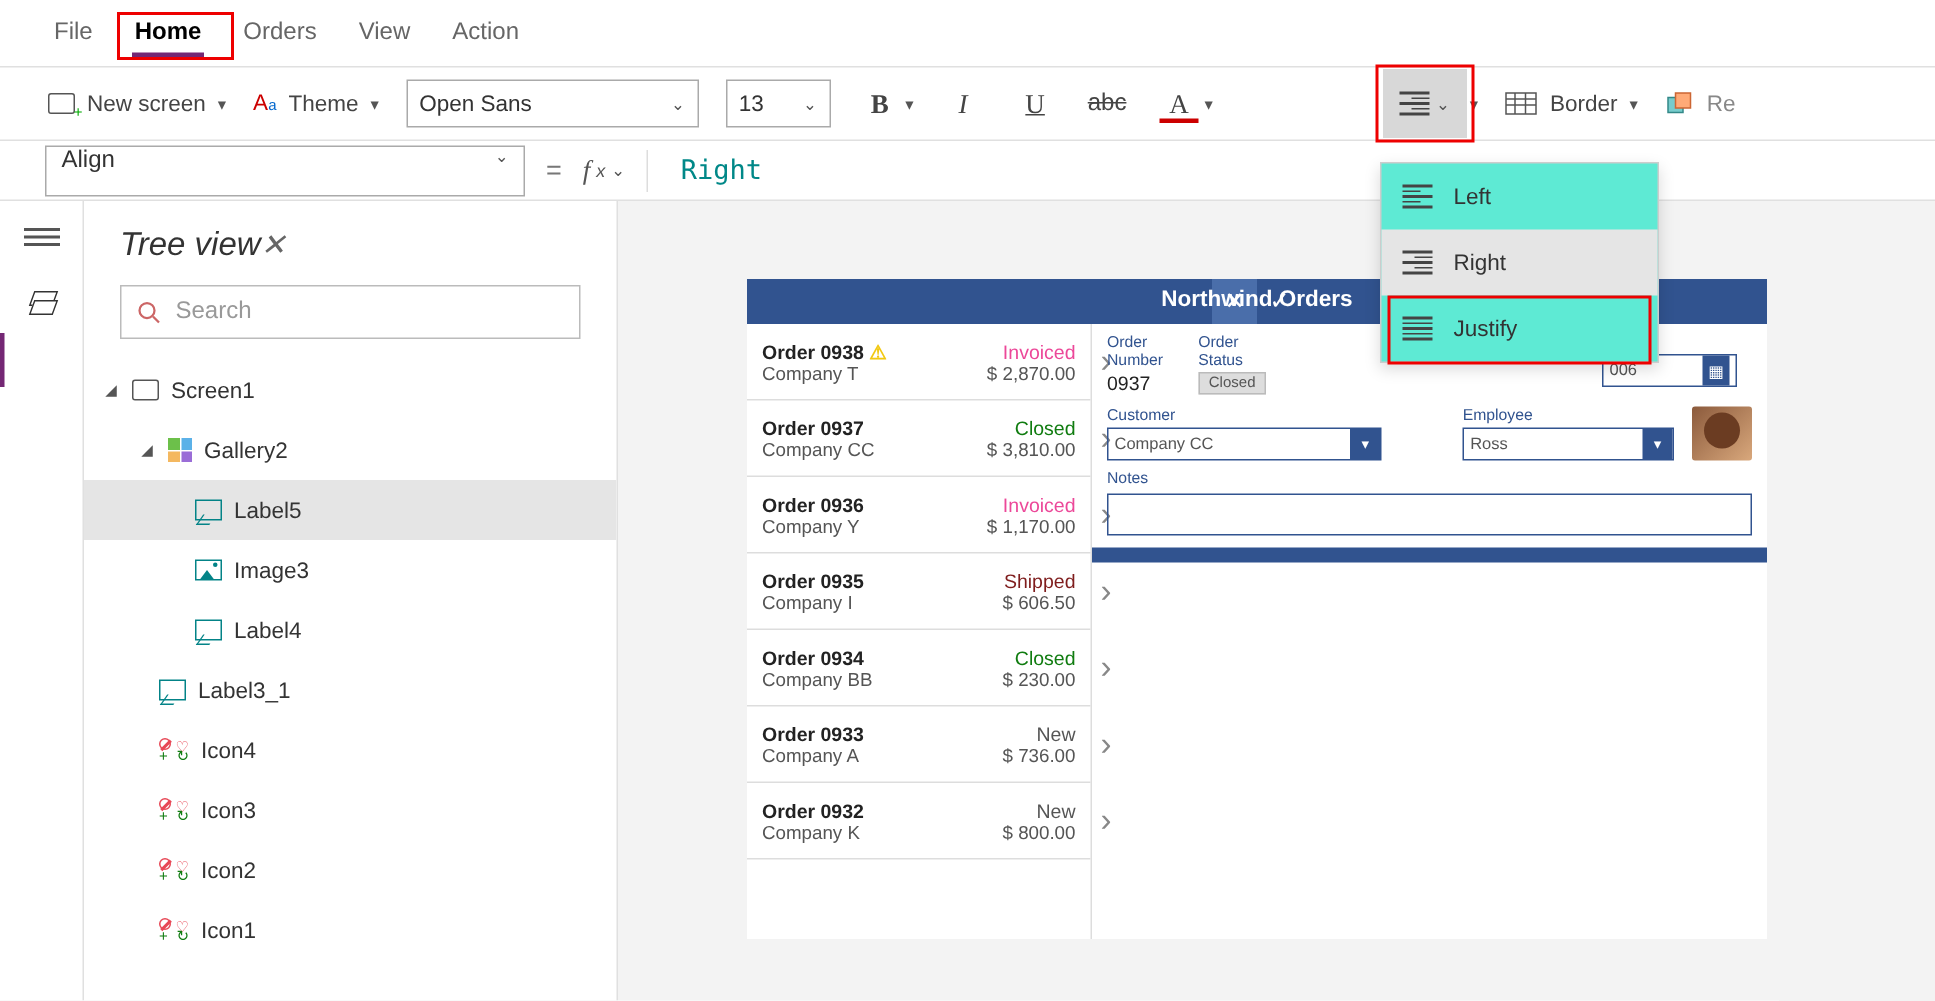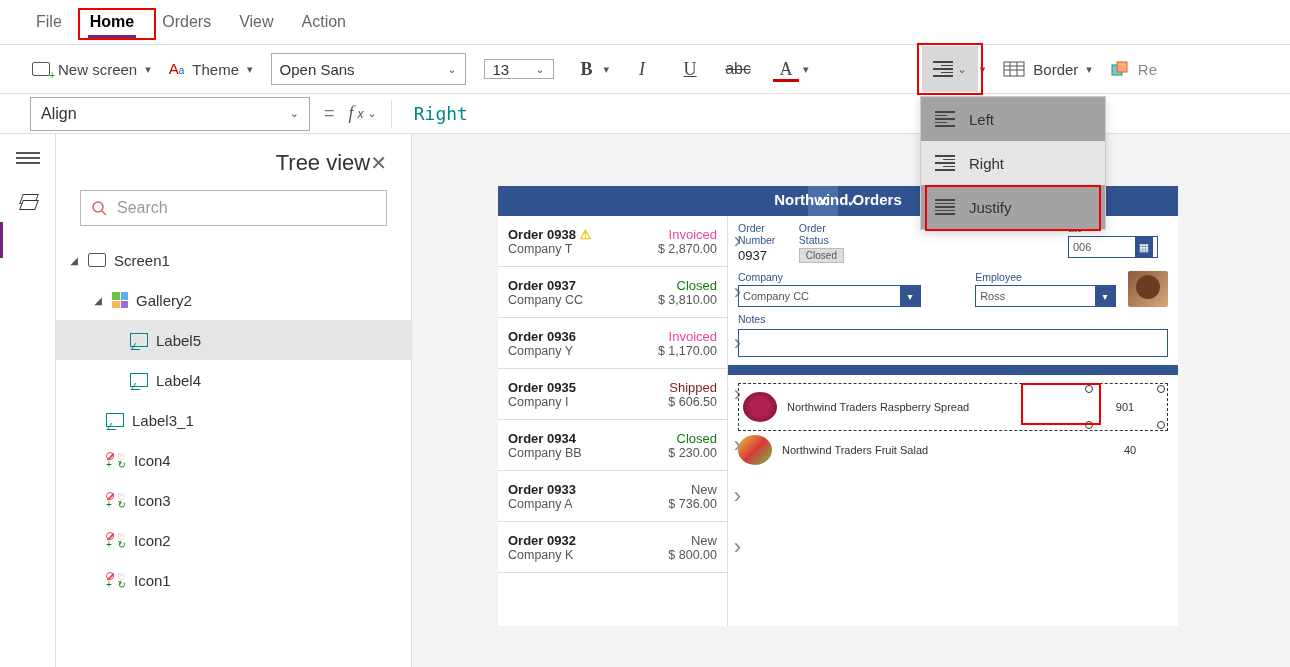--- a/index.html
+++ b/index.html
@@ -12,51 +12,51 @@
   .ribbon-tab.active::after { content:""; position:absolute; left:2px; right:2px; bottom:6px; height:3px; background:#742774; }
   .rt-highlight { position:absolute; border:2px solid #e00; top:8px; left:78px; width:78px; height:32px; }
 
   
   .ribbon-bar { display:flex; align-items:center; height:50px; padding-left:32px; gap:18px; border-top:1px solid #e0e0e0; border-bottom:1px solid #e0e0e0; position:relative;}
   .rb-chunk { display:flex; align-items:center; gap:8px; color:#444; font-size:15px; }
   .rb-icon { width:18px; height:14px; border:1.5px solid #555; border-radius:2px; position:relative; display:inline-block;}
   .rb-icon.plus::after{content:"+"; position:absolute; right:-6px; bottom:-6px; font-size:10px; color:#0a0;}
   .chev { font-size:11px; color:#555; }
   .font-select { width:195px; height:32px; border:1px solid #aaa; display:flex; align-items:center; justify-content:space-between; padding:0 8px; font-size:15px;}
-  .size-select { width:70px; height:20px; border:1px solid #aaa; display:flex; align-items:center; justify-content:space-between; padding:0 8px; font-size:15px;}
+  .size-select { width:70px; height:32px; border:1px solid #aaa; display:flex; align-items:center; justify-content:space-between; padding:0 8px; font-size:15px;}
   .fmt-btn { width:30px; height:30px; display:flex; align-items:center; justify-content:center; font-size:18px; color:#444;}
   .bold { font-weight:bold; font-family:serif;}
   .ital { font-style:italic; font-family:serif;}
   .under { text-decoration:underline; font-family:serif;}
   .strike { text-decoration:line-through; font-size:16px; }
   .fmt-combo { display:flex; align-items:center; gap:2px;}
   .align-btn { width:56px; height:46px; display:flex; align-items:center; justify-content:center; background:#d8d8d8;}
   .align-wrap{ position:absolute; left:917px; top:-2px; border:2px solid #e00; width:66px; height:52px; display:flex; align-items:center; justify-content:center;}
   .cut{ color:#888; }
 
   
   .formula-row { display:flex; align-items:center; height:40px; border-bottom:1px solid #e0e0e0; padding-left:30px; gap:14px;}
-  .prop-select{ width:280px; height:34px; border:1px solid #aaa; display:flex; align-items:center; justify-content:space-between; padding:0 10px; font-size:16px;gap:40px;}
+  .prop-select{ width:320px; height:34px; border:1px solid #aaa; display:flex; align-items:flex-start; justify-content:space-between; padding:0 10px; font-size:16px;gap:40px;}
   .eq{ font-size:18px; color:#777;}
   .fx{ font-style:italic; font-family:serif; font-size:18px; color:#555; display:flex; align-items:center; gap:4px;}
   .fx .chev{font-style:normal;}
   .formula-val{ font-family:Consolas,monospace; font-size:18px; color:#088; padding-left:8px;}
 
   
   .body-row { display:flex; height: calc(100% - 134px); }
   .left-rail { width:56px; border-right:1px solid #e0e0e0; display:flex; flex-direction:column; align-items:center; padding-top:18px; gap:24px;}
   .rail-btn{ width:24px; height:18px; display:flex; flex-direction:column; gap:3px;}
   .rail-btn span{height:2px; background:#555;}
   .layers-icon{width:20px;height:18px; position:relative;}
   .layers-icon::before{content:""; position:absolute; top:0; left:3px; width:14px; height:8px; border:1.5px solid #333; transform:skewX(-20deg);}
   .layers-icon::after{content:""; position:absolute; top:6px; left:3px; width:14px; height:8px; border:1.5px solid #333; transform:skewX(-20deg); background:#fff;}
   .purple-bar{ position:absolute; left:0; top:222px; width:3px; height:36px; background:#742774;}
 
   .tree-panel{ width:356px; border-right:1px solid #e0e0e0; display:flex; flex-direction:column;}
-  .tree-head{ display:flex; align-items:center; justify-content:flex-end; padding:16px 24px 10px 24px;}
+  .tree-head{ display:flex; align-items:center; justify-content:flex-start; padding:16px 24px 10px 24px;font-style:italic;}
   .tree-title{ font-size:22px; color:#333;}
   .close-x{ font-size:20px; color:#666; cursor:pointer;}
   .search-box{ margin:4px 24px 14px 24px; height:36px; border:1px solid #bbb; display:flex; align-items:center; padding:0 10px; gap:10px; color:#888;}
   .search-box svg{flex-shrink:0;}
   .tree-scroll{ flex:1; overflow-y:auto; position:relative;}
   .tree-scroll::-webkit-scrollbar{width:10px;}
   .tree-scroll::-webkit-scrollbar-thumb{background:#ccc;}
   .tree-row{ display:flex; align-items:center; height:40px; padding-left:12px; gap:8px; font-size:15px; color:#333; cursor:pointer;}
   .tree-row.selected{ background:#e5e5e5;}
   .expander{ width:12px; font-size:10px; color:#555; text-align:center;}
@@ -117,21 +117,21 @@
   .prod-img.rasp{ background: radial-gradient(circle,#b02050 40%,#6b0c2a);}
   .prod-img.fruit{ background: linear-gradient(135deg,#e8c23a,#d83a3a,#6fc24a);}
   .prod-name{ flex:1; }
   .qty-box{ width:76px; height:40px; position:relative; display:flex; align-items:center; justify-content:center; font-size:11px;}
   .qty-box .h{ position:absolute; width:8px; height:8px; border:1px solid #333; background:#fff; border-radius:50%;}
   .qty-box .h.tl{top:-2px;left:-2px;} .qty-box .h.tr{top:-2px;right:-2px;}
   .qty-box .h.bl{bottom:-2px;left:-2px;} .qty-box .h.br{bottom:-2px;right:-2px;}
   .qty-hl{ position:absolute; border:2px solid #e00; }
 
   
-  .align-menu{ position:absolute; left:920px; top:96px; width:186px; background:#a3a3a3; border:1px solid #ccc; box-shadow:0 4px 10px rgba(0,0,0,.15); z-index:50;}
+  .align-menu{ position:absolute; left:920px; top:108px; width:186px; background:#5eead4; border:1px solid #ccc; box-shadow:0 4px 10px rgba(0,0,0,.15); z-index:50;}
   .align-item{ display:flex; align-items:center; gap:14px; height:44px; padding:0 14px; font-size:15px; color:#333; cursor:pointer;}
   .align-item.sel{ background:#e5e5e5;}
   .align-item-hl{ position:absolute; border:2px solid #e00; left:4px; right:4px; height:46px;}
   .aln-icon{ width:20px; display:flex; flex-direction:column; gap:2px;}
   .aln-icon span{ height:1.5px; background:#444;}
   .aln-icon.l span:nth-child(even){width:60%;}
   .aln-icon.c span:nth-child(even){width:60%; margin:0 auto;}
   .aln-icon.r span:nth-child(even){width:60%; margin-left:auto;}
   .aln-icon.j span{width:100%;}
 </style>
@@ -266,20 +266,24 @@
             <span></span>
             <span></span>
           </span>
           <span>Gallery2</span>
         </div>
       <div class="tree-row selected" style="padding-left:74px;">
           <span class="tree-icon icn-label"></span>
           <span>Label5</span>
         </div>
       <div class="tree-row" style="padding-left:74px;">
+          <span class="tree-icon icn-image"></span>
+          <span>Image3</span>
+        </div>
+      <div class="tree-row" style="padding-left:74px;">
           <span class="tree-icon icn-label"></span>
           <span>Label4</span>
         </div>
       <div class="tree-row" style="padding-left:50px;">
           <span class="tree-icon icn-label"></span>
           <span>Label3_1</span>
         </div>
       <div class="tree-row" style="padding-left:50px;">
           <span class="icn-mixed">
             <span class="no"></span>
@@ -420,54 +424,41 @@
             <div class="det-field" style="flex:0 0 100px;">
               <span class="det-label">ate</span>
               <div class="det-date">
                   <span>006</span>
                   <span class="cal">▦</span>
                 </div>
             </div>
           </div>
           <div class="det-row" style="margin-top:8px; align-items:flex-end;">
             <div class="det-field" style="flex:1.3;">
-              <span class="det-label">Company</span>
+              <span class="det-label">Customer</span>
               <div class="det-combo">
                   <span>Company CC</span>
                   <span class="dd">▾</span>
                 </div>
             </div>
             <div class="det-field" style="flex:0 0 30px;"></div>
             <div class="det-field">
               <span class="det-label">Employee</span>
               <div class="det-combo">
                   <span>Ross</span>
                   <span class="dd">▾</span>
                 </div>
             </div>
             <div class="avatar"></div>
           </div>
           <div class="det-field" style="margin-top:6px;">
             <span class="det-label">Notes</span>
             <div class="notes-box"></div>
           </div>
           <div class="det-sep"></div>
-          <div id="products">
-              <div class="prod-row selected" style="position: relative;">
-                <div class="prod-img rasp"></div>
-                <span class="prod-name">Northwind Traders Raspberry Spread</span>
-                <div class="qty-box"><span class="h tl"></span><span class="h tr"></span><span class="h bl"></span><span class="h br"></span>901</div>
-                <div class="qty-hl" style="position: absolute; left: 282px; top: -1px; width: 80px; height: 42px;"></div>
-              </div>
-              <div class="prod-row">
-                <div class="prod-img fruit"></div>
-                <span class="prod-name">Northwind Traders Fruit Salad</span>
-                <div style="width:76px;text-align:center;">40</div>
-              </div>
-            </div>
         </div>
       </div>
     </div>
   </div>
 </div>
 
 <div class="align-menu">
   <div class="align-item">
       <span class="aln-icon l">
         <span></span>

